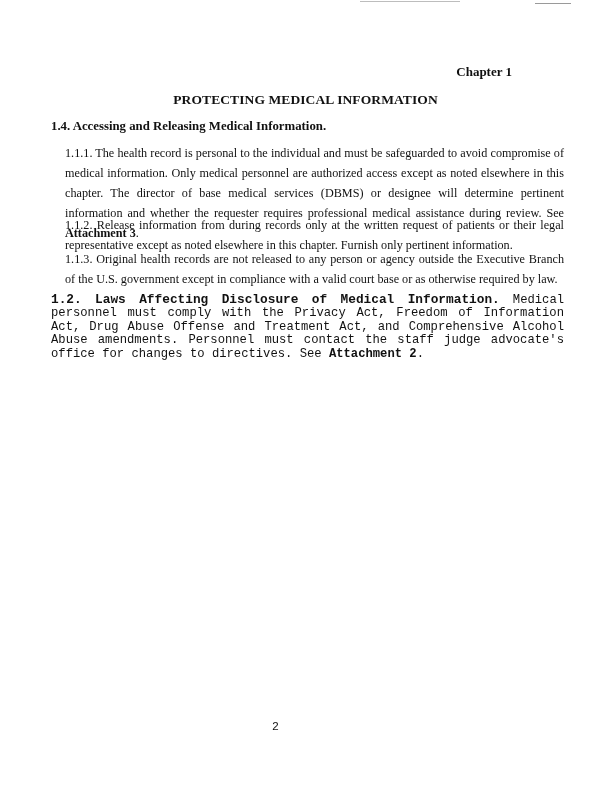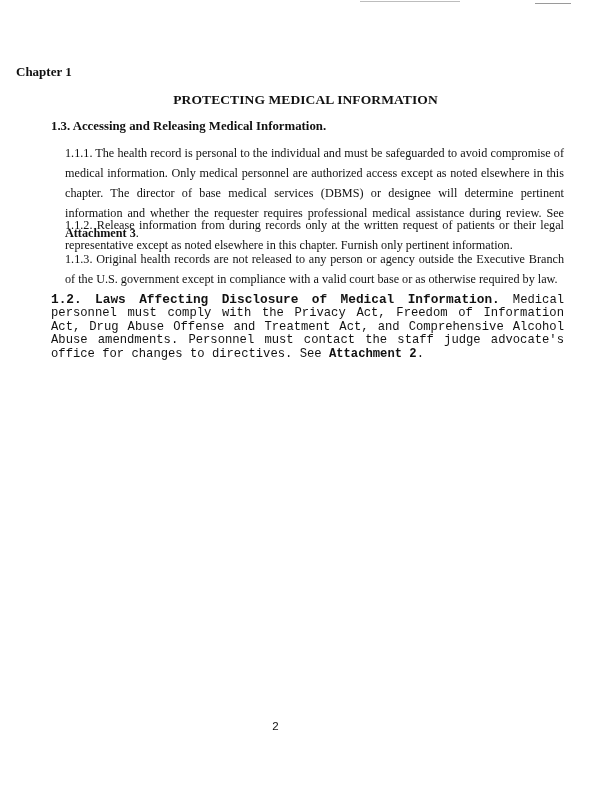--- a/index.html
+++ b/index.html
@@ -1,21 +1,21 @@
 <!DOCTYPE html>
 <html><head>
 <meta charset="utf-8">
 <style>
   html, body { margin: 0; padding: 0; background: #ffffff; }
   body { width: 611px; height: 792px; position: relative; overflow: hidden;
          font-family: "Liberation Serif", "DejaVu Serif", serif; color: #111; }
   .scan-line { position: absolute; height: 1px; background: #bdbdbd; }
   .scan-line.a { left: 360px; top: 1px; width: 100px; }
   .scan-line.b { left: 535px; top: 3px; width: 36px; background: #9a9a9a; }
-  .chapter { position: absolute; left: 16px; width: 508px; top: 64px; text-align: left;
+  .chapter { position: absolute; left: 4px; width: 508px; top: 64px; text-align: right;
              font-weight: bold; font-size: 13px; }
   .title { position: absolute; left: 0; width: 611px; top: 92px; text-align: center;
            font-weight: bold; font-size: 13.5px; letter-spacing: 0.1px; }
   .sec { position: absolute; left: 51px; width: 513px; font-size: 12.2px; line-height: 13.4px;
          text-align: justify; }
   .sec-head { font-weight: bold; font-size: 12.8px; }
   .para { position: absolute; left: 65px; width: 499px; font-size: 12.2px; line-height: 20px;
           text-align: justify; }
   .bold { font-weight: bold; }
   #s11 { top: 120px; }
@@ -28,21 +28,21 @@
 </style>
 </head>
 <body>
 
 <div class="scan-line a"></div>
 <div class="scan-line b"></div>
 
 <div class="chapter">Chapter 1</div>
 <div class="title">PROTECTING MEDICAL INFORMATION</div>
 
-<div class="sec sec-head" id="s11">1.3.  Accessing and Releasing Medical Information.</div>
+<div class="sec sec-head" id="s11">1.4.  Accessing and Releasing Medical Information.</div>
 
 <div class="para" id="p111"><span>1.1.1.  The health record is personal to the individual and must be safeguarded to avoid compromise of medical information.  Only medical personnel are authorized access except as noted elsewhere in this chapter.  The director of base medical services (DBMS) or designee will determine pertinent information and whether the requester requires professional medical assistance during review.  See </span><span class="bold">Attachment 3</span><span>.</span></div>
 
 <div class="para" id="p112">1.1.2.  Release information from during records only at the written request of patients or their legal representative except as noted elsewhere in this chapter.  Furnish only pertinent information.</div>
 
 <div class="para" id="p113">1.1.3.  Original health records are not released to any person or agency outside the Executive Branch of the U.S. government except in compliance with a valid court base or as otherwise required by law.</div>
 
 <div class="sec" id="s12"><span class="sec-head">1.2.  Laws Affecting Disclosure of Medical Information.</span><span> Medical personnel must comply with the Privacy Act, Freedom of Information Act, Drug Abuse Offense and Treatment Act, and Comprehensive Alcohol Abuse amendments.  Personnel must contact the staff judge advocate's office for changes to directives.  See </span><span class="bold">Attachment 2</span><span>.</span></div>
 
 <div class="page-num">2</div>

